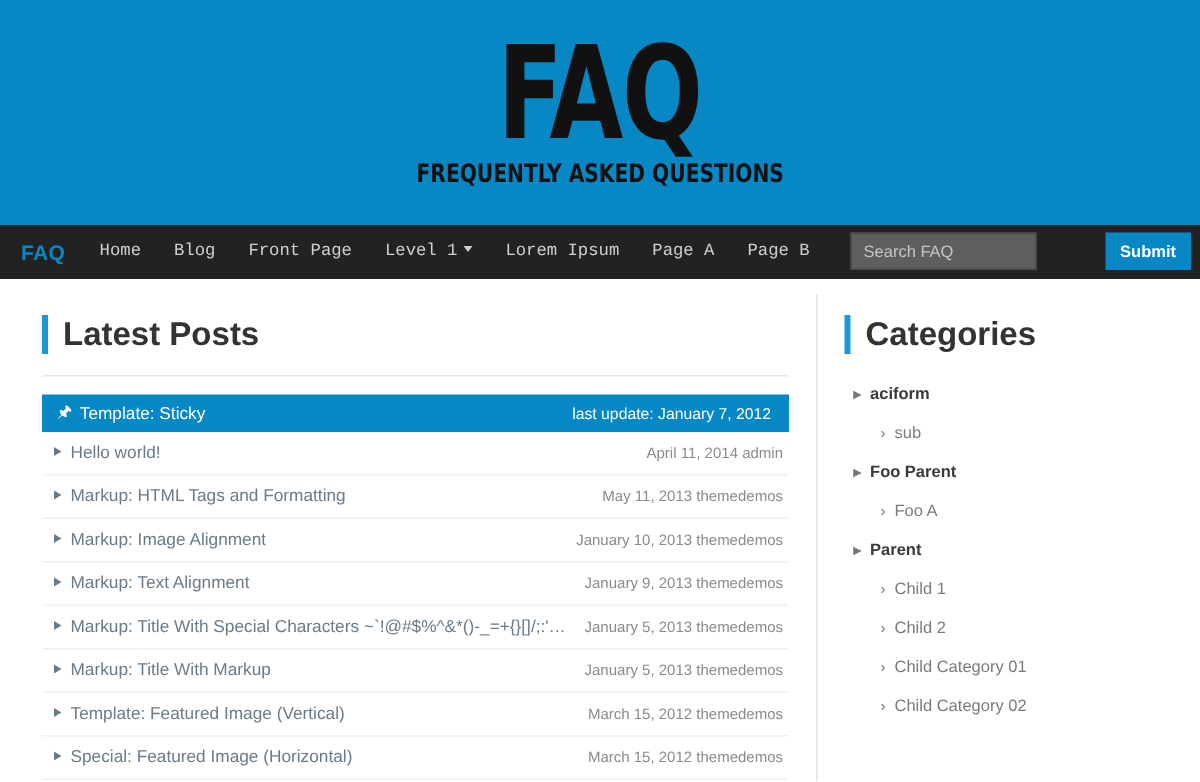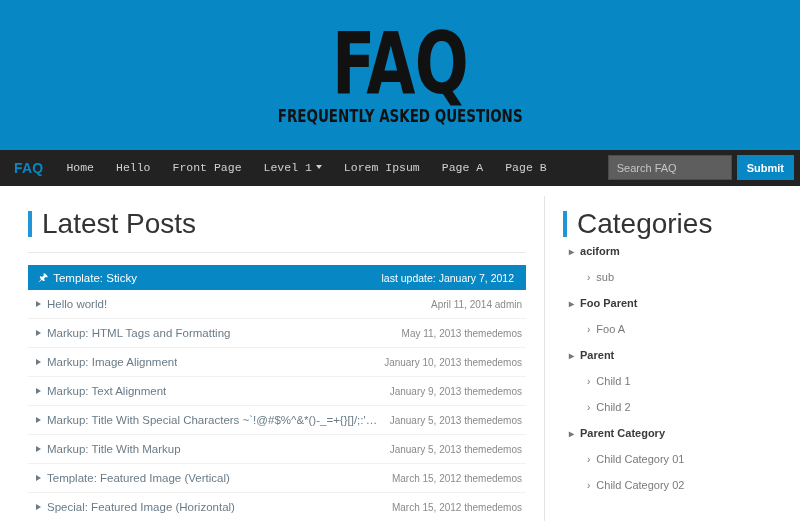--- a/index.html
+++ b/index.html
@@ -73,20 +73,21 @@
     border-left: 3.5px solid transparent;
     border-right: 3.5px solid transparent;
     border-top: 4px solid #cfcfcf;
     vertical-align: 2px;
   }
   .nav-search {
     position: absolute;
     right: 6px; top: 5px;
     display: flex;
     align-items: center;
+    gap: 41px;
   }
   .search-input {
     width: 124px; height: 25px;
     background: #5e5e5e;
     border: 1px solid #4a4a4a;
     color: #e6e6e6;
     font-size: 11px;
     padding: 0 8px;
     font-family: "Liberation Sans", sans-serif;
     outline: none;
@@ -127,22 +128,22 @@
     display: flex;
     align-items: center;
     margin: 14px 0 0 0;
   }
   .sec-bar {
     width: 4px; height: 26px;
     background: #2196d6;
     margin-right: 10px;
   }
   .sec-title {
-    font-size: 28px;
-    font-weight: 400;
+    font-size: 22px;
+    font-weight: 700;
     color: #333333;
     line-height: 1;
   }
   .sec-rule {
     border-top: 1px solid #e8e8e8;
     margin: 14px 0 12px 0;
   }
 
   
   .sticky-row {
@@ -193,21 +194,21 @@
     vertical-align: 1px;
   }
   .post-meta {
     font-size: 10px;
     color: #8a8a8a;
     white-space: nowrap;
     padding-left: 10px;
   }
 
   
-  .cat-list { }
+  .cat-list { margin-top: 14px; }
   .cat-item {
     font-size: 11px;
     padding: 7px 0 7px 6px;
     color: #444444;
     cursor: pointer;
   }
   .cat-item.parent { font-weight: 700; color: #3a3a3a; }
   .cat-item.child { padding-left: 24px; color: #7a7a7a; font-weight: 400; }
   .chev {
     display: inline-block;
@@ -221,21 +222,21 @@
 
 <div class="hero">
   <div class="hero-title">FAQ</div>
   <div class="hero-tagline">FREQUENTLY ASKED QUESTIONS</div>
 </div>
 
 <div class="navbar">
   <div class="brand">FAQ</div>
   <div class="nav-links" id="nav-links">
       <div class="nav-link"><span>Home</span></div>
-      <div class="nav-link"><span>Hello</span></div>
+      <div class="nav-link"><span>Blog</span></div>
       <div class="nav-link"><span>Front Page</span></div>
       <div class="nav-link"><span>Level 1</span><span class="caret"></span></div>
       <div class="nav-link"><span>Lorem Ipsum</span></div>
       <div class="nav-link"><span>Page A</span></div>
       <div class="nav-link"><span>Page B</span></div>
     </div>
   <div class="nav-search">
     <input class="search-input" type="text" placeholder="Search FAQ" style="">
     <button class="submit-btn">Submit</button>
   </div>
@@ -300,19 +301,18 @@
       <div class="sec-title">Categories</div>
     </div>
     <div class="cat-list" id="cat-list">
         <div class="cat-item parent"><span class="chev">▸</span><span>aciform</span></div>
         <div class="cat-item child"><span class="chev">›</span><span>sub</span></div>
         <div class="cat-item parent"><span class="chev">▸</span><span>Foo Parent</span></div>
         <div class="cat-item child"><span class="chev">›</span><span>Foo A</span></div>
         <div class="cat-item parent"><span class="chev">▸</span><span>Parent</span></div>
         <div class="cat-item child"><span class="chev">›</span><span>Child 1</span></div>
         <div class="cat-item child"><span class="chev">›</span><span>Child 2</span></div>
-        <div class="cat-item parent"><span class="chev">▸</span><span>Parent Category</span></div>
         <div class="cat-item child"><span class="chev">›</span><span>Child Category 01</span></div>
         <div class="cat-item child"><span class="chev">›</span><span>Child Category 02</span></div>
       </div>
   </div>
 
 </div>
 
 </body></html>

